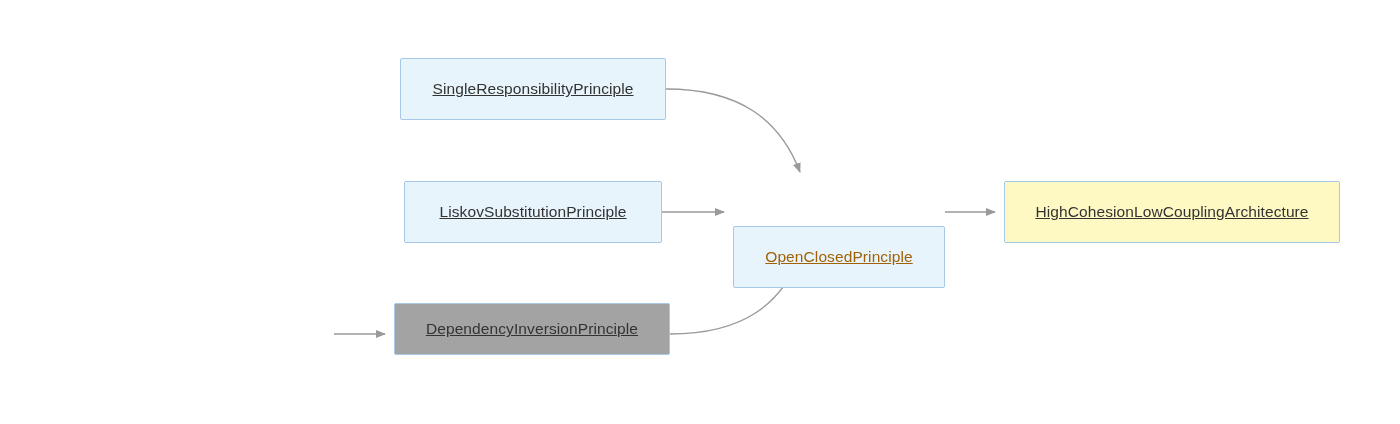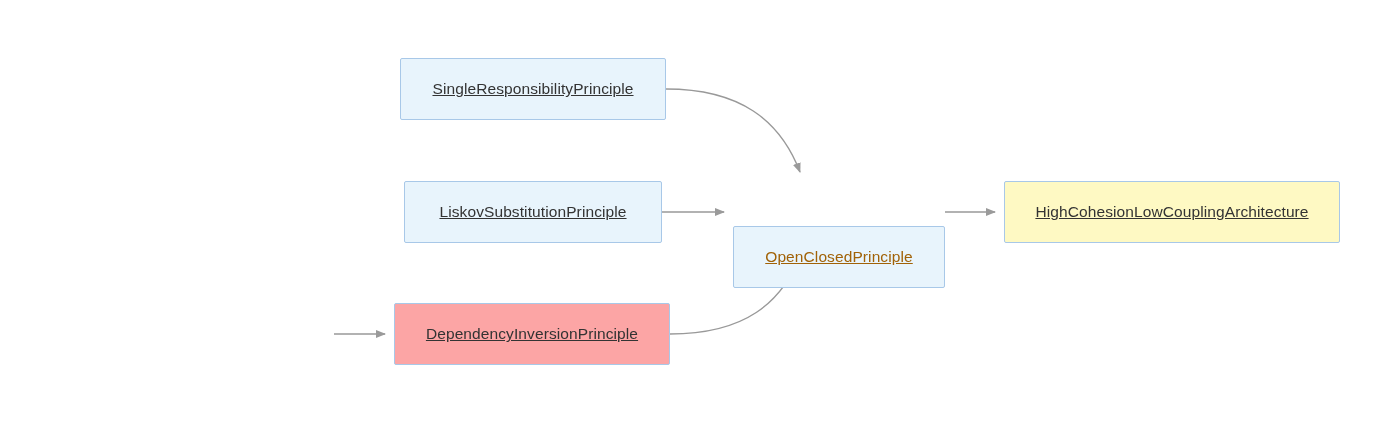--- a/index.html
+++ b/index.html
@@ -82,17 +82,17 @@
 
   <div class="node" id="node-ocp" style="left: 733px; top: 181px; width: 212px; height: 62px; background: rgb(232, 244, 252); border-color: rgb(168, 200, 232); color: #a16207; margin-top: 45px;">
     <span class="node-label">OpenClosedPrinciple</span>
   </div>
 
   <div class="node" id="node-hclca" style="left: 1004px; top: 181px; width: 336px; height: 62px; background: #fef9c3; border-color: rgb(168, 200, 232); color: rgb(51, 51, 51);">
     <span class="node-label">HighCohesionLowCouplingArchitecture</span>
   </div>
 
 
-  <div class="node" id="node-dip" style="left: 394px; top: 303px; width: 276px; height: 62px; background: #fca5a5; border-color: rgb(168, 200, 232); color: rgb(51, 51, 51);">
+  <div class="node" id="node-dip" style="left: 394px; top: 303px; width: 276px; height: 52px; background: #a3a3a3; border-color: rgb(168, 200, 232); color: rgb(51, 51, 51);">
     <span class="node-label">DependencyInversionPrinciple</span>
   </div>
 
 </div>
 
 </body></html>

